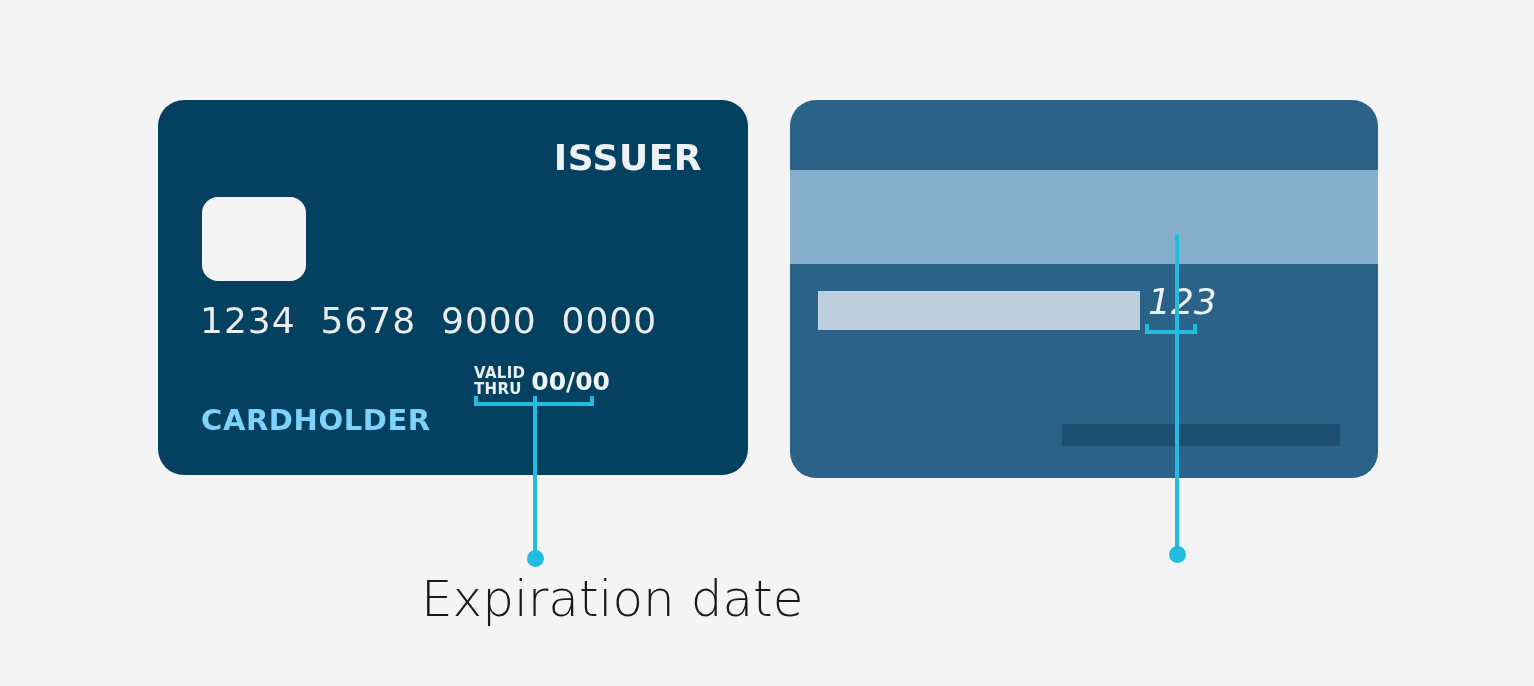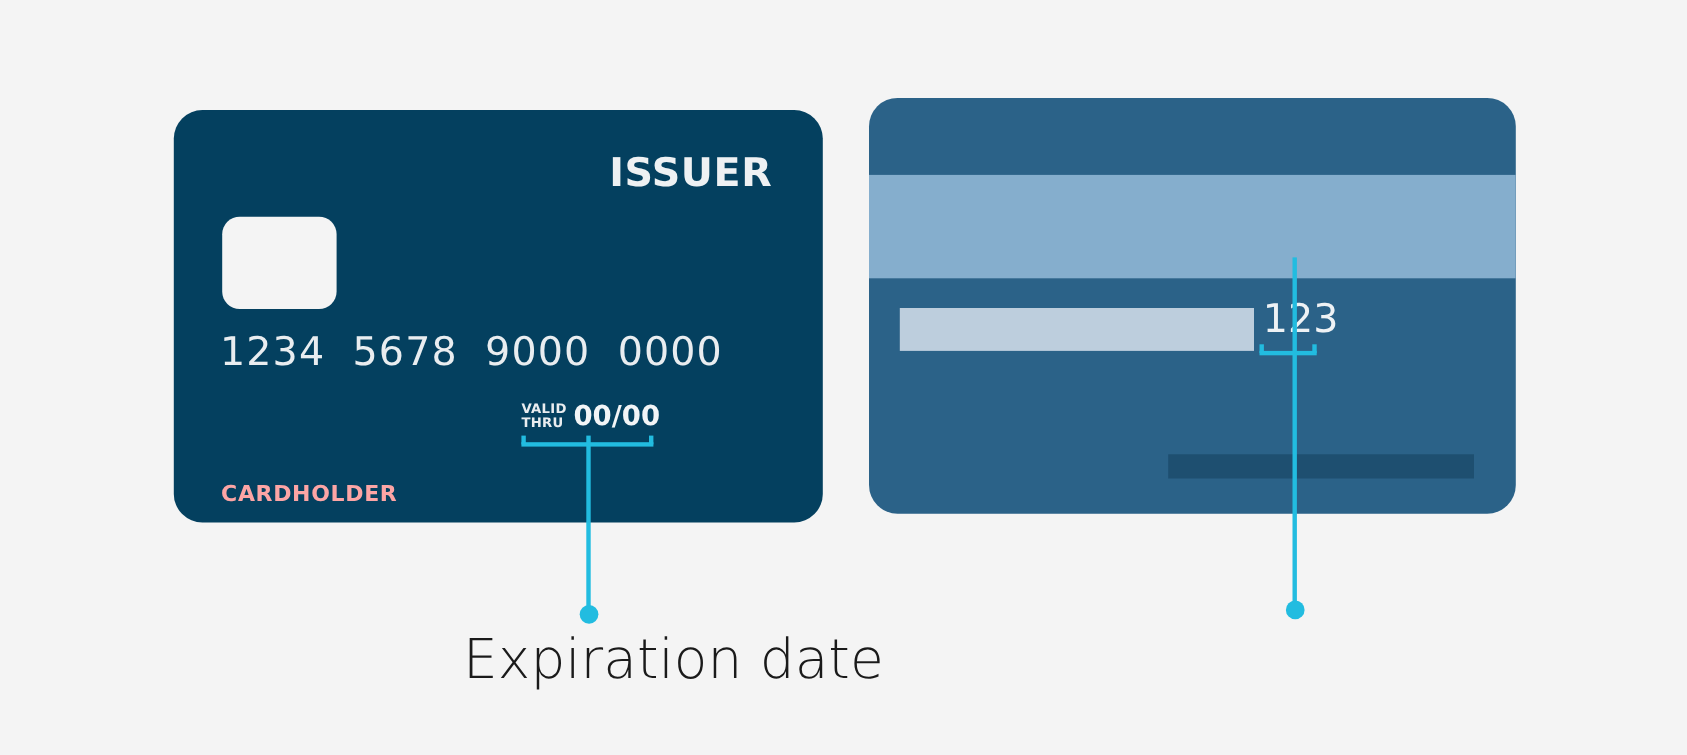--- a/index.html
+++ b/index.html
@@ -65,47 +65,46 @@
   .valid-block {
     position: absolute;
     left: 316px;
     top: 265px;
     display: flex;
     align-items: center;
   }
   .valid-thru {
     color: #e9edf0;
     font-family: "DejaVu Sans", sans-serif;
-    font-size: 12px;
+    font-size: 15px;
     font-weight: bold;
     line-height: 1.08;
     letter-spacing: 0.3px;
     text-align: left;
     margin-right: 6px;
     white-space: pre-line;
   }
   .valid-date {
     color: #f2f5f7;
     font-family: "DejaVu Sans", sans-serif;
     font-size: 25px;
     font-weight: bold;
     letter-spacing: 0px;
     line-height: 1;
   }
   .cardholder-name {
     position: absolute;
     left: 43px;
     top: 306px;
-    color: #fca5a5;
-    font-family: "DejaVu Sans", sans-serif;
-    font-size: 20px;
+    color: #7dd3fc;
+    font-family: "DejaVu Sans", sans-serif;
+    font-size: 29px;
     font-weight: bold;
     letter-spacing: 0.6px;
     line-height: 1;
-    margin-top: 32px;
   }
 
   
   .bracket-front {
     position: absolute;
     left: 316px;
     top: 296px;
     width: 120px;
     height: 10px;
   }
@@ -125,26 +124,27 @@
     height: 8px;
     background: #22bce0;
   }
   .bracket-front .tick-l { left: 0; }
   .bracket-front .tick-r { right: 0; }
 
   
   .card-back {
     position: absolute;
     left: 790px;
-    top: 89px;
+    top: 100px;
     width: 588px;
     height: 378px;
     background: #2b6288;
     border-radius: 26px;
     overflow: hidden;
+    font-style: italic;
   }
   .mag-stripe {
     position: absolute;
     left: 0;
     top: 70px;
     width: 588px;
     height: 94px;
     background: #85aecd;
   }
   .signature-panel {

